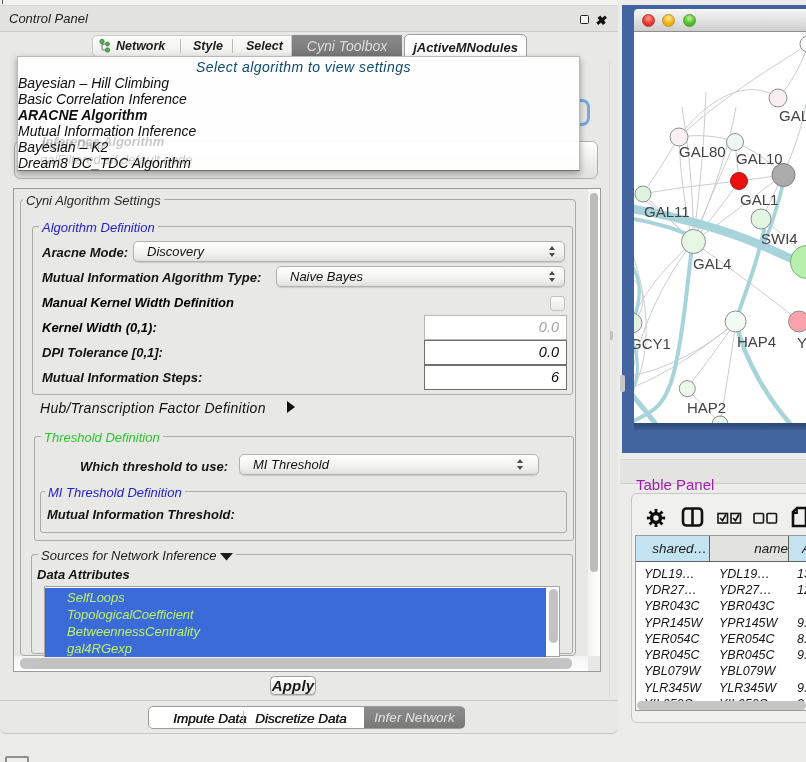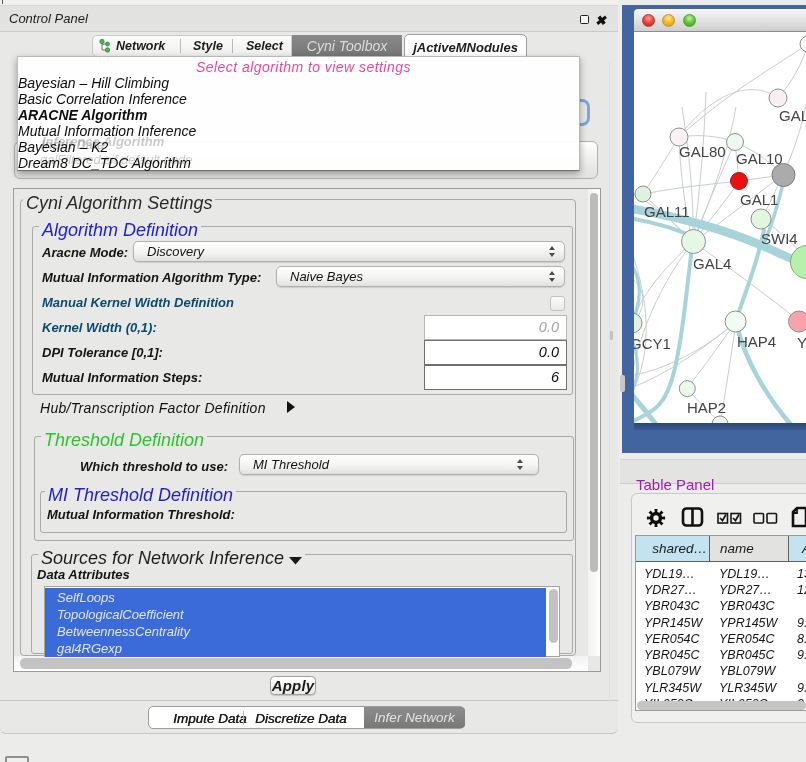--- a/index.html
+++ b/index.html
@@ -25,63 +25,63 @@
 #comboA{left:577px;top:99px;width:13px;height:27px;border:3px solid #7aa8dd;border-left:none;border-radius:0 8px 8px 0;background:transparent;box-sizing:border-box;}
 #comboB{left:14px;top:141px;width:584px;height:38px;}
 
 #spane{left:13px;top:188px;width:588px;height:484px;border:1px solid #9b9b9a;box-sizing:border-box;}
 #vtrack{left:588px;top:189px;width:12px;height:467px;background:linear-gradient(90deg,#f2f2f2,#ffffff);}
 #vthumb{left:590px;top:193px;width:8px;height:379px;background:#bcbcbc;border-radius:4px;}
 #htrack{left:14px;top:656px;width:574px;height:15px;background:linear-gradient(#f2f2f2,#ffffff);}
 #hthumb{left:20px;top:658px;width:552px;height:11px;background:#c3c3c3;border-radius:5px;}
 
 .grp{border:1px solid #a9a9a8;border-radius:3px;box-sizing:border-box;}
-.gtitle{position:absolute;font-size:18px;background:#e8e8e7;padding:0 3px;white-space:nowrap;text-align:center;}
+.gtitle{position:absolute;font-size:13px;background:#e8e8e7;padding:0 3px;white-space:nowrap;text-align:center;}
 .lbl{position:absolute;font-size:13px;font-weight:bold;color:#141414;white-space:nowrap;}
-.dis{color:#0c4a6e;}
+.dis{color:#000000;}
 .combo{position:absolute;background:linear-gradient(#ffffff,#f2f2f1 60%,#e0e0df);border:1px solid #b1b1b0;border-radius:5px;box-sizing:border-box;box-shadow:0 1px 1px rgba(0,0,0,.12);}
 .combo .ct{position:absolute;left:13px;top:2px;font-size:13px;color:#111;}
 .spin{position:absolute;width:8px;height:13px;}
 .spin:before{content:"";position:absolute;left:1px;top:1px;border:3.2px solid transparent;border-bottom:4px solid #4a4a4a;border-top:none;}
 .spin:after{content:"";position:absolute;left:1px;bottom:1px;border:3.2px solid transparent;border-top:4px solid #4a4a4a;border-bottom:none;}
 .fld{position:absolute;background:#fff;box-sizing:border-box;font-size:14.5px;text-align:right;}
 
 #dlist{left:44px;top:586px;width:516px;height:71px;background:#fff;border:1px solid #a2a2a1;box-sizing:border-box;}
 #dblue{position:absolute;left:0;top:1px;width:501px;height:69px;background:#3b6bd9;}
-#dblue div{position:absolute;left:12px;font-size:13px;color:#e5e5e5;white-space:nowrap;}
+#dblue div{position:absolute;left:22px;font-size:13px;color:#bef264;white-space:nowrap;}
 #lthumb{position:absolute;left:504px;top:2px;width:9px;height:54px;background:#c2c2c2;border-radius:4.5px;}
 
 #applyb{left:270px;top:676px;width:46px;height:19px;background:linear-gradient(#ffffff,#e9e9e8);border:1px solid #9e9e9d;border-radius:4.5px;box-sizing:border-box;text-align:center;font-size:15px;font-weight:600;color:#1a1a1a;line-height:17px;letter-spacing:.2px;box-shadow:0 1px 1px rgba(0,0,0,.15);}
 #bsep{left:0;top:700px;width:618px;height:1px;background:#c8c8c7;}
 #btabs{left:148px;top:706px;width:317px;height:23px;background:#fff;border:1px solid #9c9c9b;border-radius:5px;box-sizing:border-box;}
 .btxt{position:absolute;top:4px;font-size:13.5px;font-weight:normal;color:#1c1c1c;white-space:nowrap;text-shadow:.45px 0 0 #1c1c1c;}
 #binfer{position:absolute;left:215px;top:0;width:101px;height:21px;background:linear-gradient(#8d8d8d,#787878);border-radius:0 4px 4px 0;color:#e3e3e3;font-size:13.5px;text-align:center;line-height:21px;font-weight:400;}
 
 #popup{left:17px;top:56px;width:563px;height:115px;background:rgba(255,255,255,.93);border:1px solid #b9b9b8;border-bottom:1px solid #6e6e6e;box-shadow:0 3px 7px rgba(0,0,0,.35);box-sizing:border-box;}
-#popph{position:absolute;left:178px;top:2px;font-size:14px;color:#ec4899;letter-spacing:.45px;}
+#popph{position:absolute;left:178px;top:2px;font-size:14px;color:#0c4a6e;letter-spacing:.45px;}
 .pitem{position:absolute;left:0;font-size:14px;color:#0d0d0d;white-space:nowrap;}
 .gh{position:absolute;font-size:13px;color:#6a6a6a;opacity:.35;white-space:nowrap;}
 
 #blbox{left:5px;top:756px;width:20px;height:10px;border:2px solid #8f8f8e;border-radius:2px;background:#efefee;}
 
 #rframe{left:622px;top:5px;width:184px;height:448px;background:#42649f;}
 #rshadow{left:634px;top:423px;width:172px;height:7px;background:linear-gradient(#2c4876,#3a5a92);}
 #mactb{left:634px;top:9px;width:172px;height:23px;background:linear-gradient(#f7f7f7,#cecece);border-bottom:1px solid #8d8d8d;box-sizing:border-box;border-radius:4px 0 0 0;}
 .light{position:absolute;top:13.5px;width:13px;height:13px;border-radius:50%;}
 #lred{left:642px;background:radial-gradient(circle at 50% 30%,#ff9a96 0%,#ee3b30 55%,#c61e14 100%);border:1px solid #b43b30;box-sizing:border-box;}
 #lyel{left:662px;background:radial-gradient(circle at 50% 30%,#ffe9a0 0%,#f5b40f 55%,#d89a00 100%);border:1px solid #c09435;box-sizing:border-box;}
 #lgrn{left:683px;background:radial-gradient(circle at 50% 30%,#c4f2a0 0%,#57c22d 55%,#3da412 100%);border:1px solid #53a035;box-sizing:border-box;}
 #netcv{left:634px;top:32px;width:172px;height:391px;background:#fff;overflow:hidden;}
 #divnotch{left:620px;top:375px;width:5px;height:17px;background:#c7c7c6;border-radius:2px;}
 
 #tpbar{left:620px;top:459px;width:186px;height:25px;background:#e3e3e2;border-top:1px solid #d5d5d4;border-bottom:1px solid #cccccb;box-sizing:border-box;}
 #tpbar span{position:absolute;left:16px;top:16px;font-size:15px;color:#a21caf;}
 #tpanel{left:631px;top:493px;width:183px;height:230px;background:#f0f0ef;border:1px solid #c9c9c8;border-radius:6px;box-sizing:border-box;}
 #ttable{left:635px;top:535px;width:171px;height:176px;border:1px solid #9a9a99;border-right:none;box-sizing:border-box;background:#fff;overflow:hidden;font-style:italic;}
-.hcell{position:absolute;top:0;height:26px;font-size:13.5px;color:#1c1c1c;text-align:left;line-height:26px;box-sizing:border-box;border-right:1.5px solid #606060;border-bottom:1.5px solid #606060;}
+.hcell{position:absolute;top:0;height:26px;font-size:13.5px;color:#1c1c1c;text-align:right;line-height:26px;box-sizing:border-box;border-right:1.5px solid #606060;border-bottom:1.5px solid #606060;}
 .trow{position:absolute;font-size:12.5px;color:#161616;white-space:nowrap;}
 #tthumb{left:637px;top:701px;width:169px;height:9px;background:#c5c5c4;border-radius:4.5px;}
 </style>
 </head>
 <body>
 <div id="stage">
 
 <div id="cp" class="abs">
   <div id="cptop" class="abs"></div>
   <div class="abs" style="left:2px;top:0;width:1px;height:4px;background:#555;"></div>

